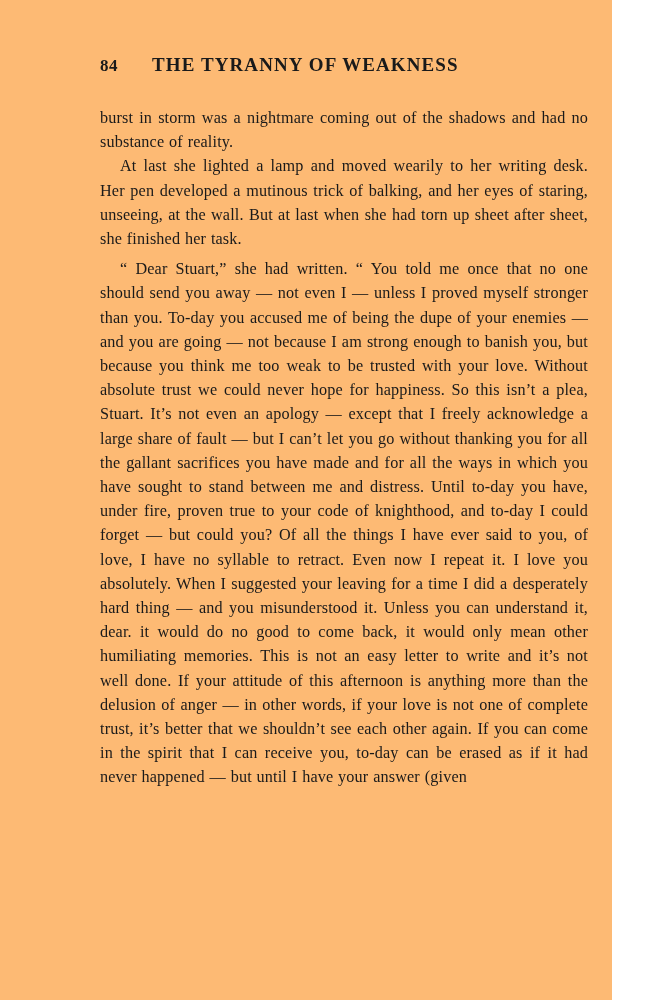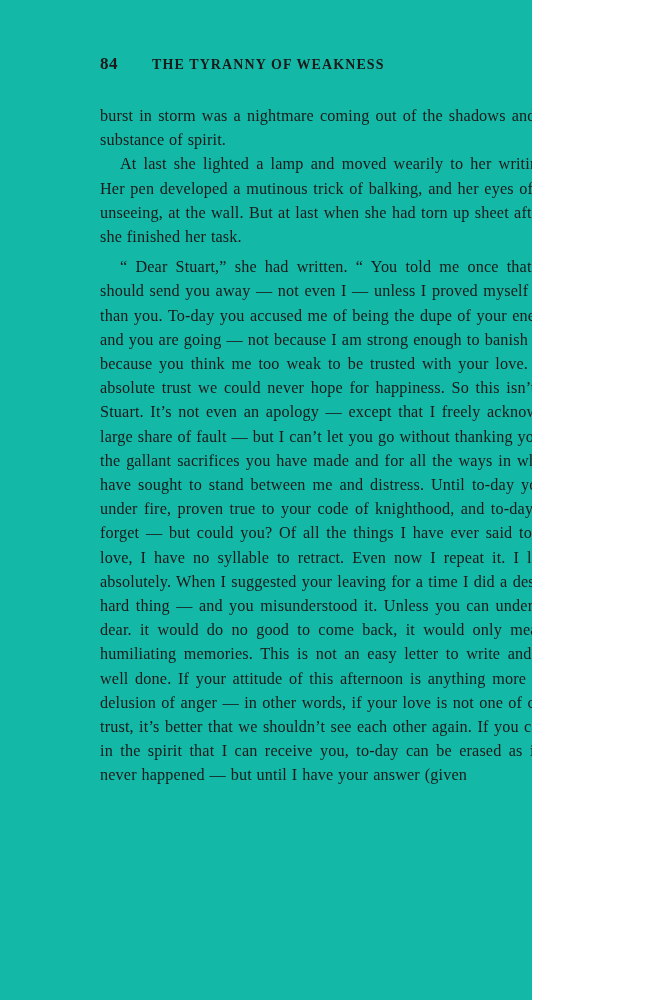--- a/index.html
+++ b/index.html
@@ -8,24 +8,24 @@
   }
   body {
     width: 664px;
     height: 1000px;
     background: #ffffff;
     font-family: "Liberation Serif", serif;
     color: #1a1a1a;
   }
   .page {
     position: relative;
-    width: 532px;
+    width: 612px;
     height: 1000px;
     box-sizing: border-box;
-    background: #14b8a6;
+    background: #fdba74;
     overflow: hidden;
   }
   .content {
     position: absolute;
     left: 100px;
     top: 54px;
     width: 488px;
   }
   .running-head {
     display: flex;
@@ -33,21 +33,21 @@
     margin-bottom: 30px;
   }
   .page-number {
     font-weight: bold;
     font-size: 17px;
     letter-spacing: 0.5px;
     width: 52px;
     flex: none;
   }
   .head-title {
-    font-size: 14px;
+    font-size: 19px;
     font-weight: bold;
     letter-spacing: 1.1px;
     white-space: nowrap;
   }
   p {
     margin: 0;
     font-size: 16.2px;
     line-height: 24.2px;
     text-align: justify;
     text-justify: inter-word;
@@ -69,19 +69,19 @@
 
 <div class="page">
   <div class="content">
 
     <div class="running-head">
       <div class="page-number">84</div>
       <div class="head-title">THE TYRANNY OF WEAKNESS</div>
     </div>
 
     <div class="body-text">
-      <p>burst in storm was a nightmare coming out of the shadows and had no substance of spirit.</p>
+      <p>burst in storm was a nightmare coming out of the shadows and had no substance of reality.</p>
       <p class="indent">At last she lighted a lamp and moved wearily to her writing desk.  Her pen developed a mutinous trick of balking, and her eyes of staring, unseeing, at the wall.  But at last when she had torn up sheet after sheet, she finished her task.</p>
       <p class="indent gap">“ Dear Stuart,” she had written.  “ You told me once that no one should send you away — not even I — unless I proved myself stronger than you.  To-day you accused me of being the dupe of your enemies — and you are going — not because I am strong enough to banish you, but because you think me too weak to be trusted with your love.  Without absolute trust we could never hope for happiness.  So this isn’t a plea, Stuart.  It’s not even an apology — except that I freely acknowledge a large share of fault — but I can’t let you go without thanking you for all the gallant sacrifices you have made and for all the ways in which you have sought to stand between me and distress.  Until to-day you have, under fire, proven true to your code of knighthood, and to-day I could forget — but could you?  Of all the things I have ever said to you, of love, I have no syllable to retract.  Even now I repeat it.  I love you absolutely.  When I suggested your leaving for a time I did a desperately hard thing — and you misunderstood it.  Unless you can understand it, dear. it would do no good to come back, it would only mean other humiliating memories.  This is not an easy letter to write and it’s not well done.  If your attitude of this afternoon is anything more than the delusion of anger — in other words, if your love is not one of complete trust, it’s better that we shouldn’t see each other again.  If you can come in the spirit that I can receive you, to-day can be erased as if it had never happened — but until I have your answer (given</p>
     </div>
 
   </div>
 </div>
 
 </body></html>

